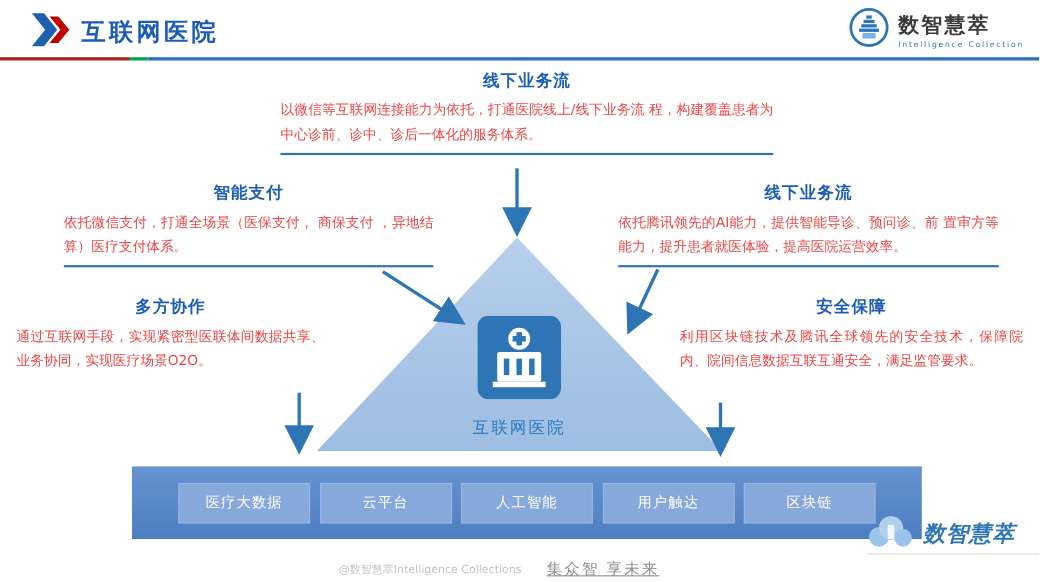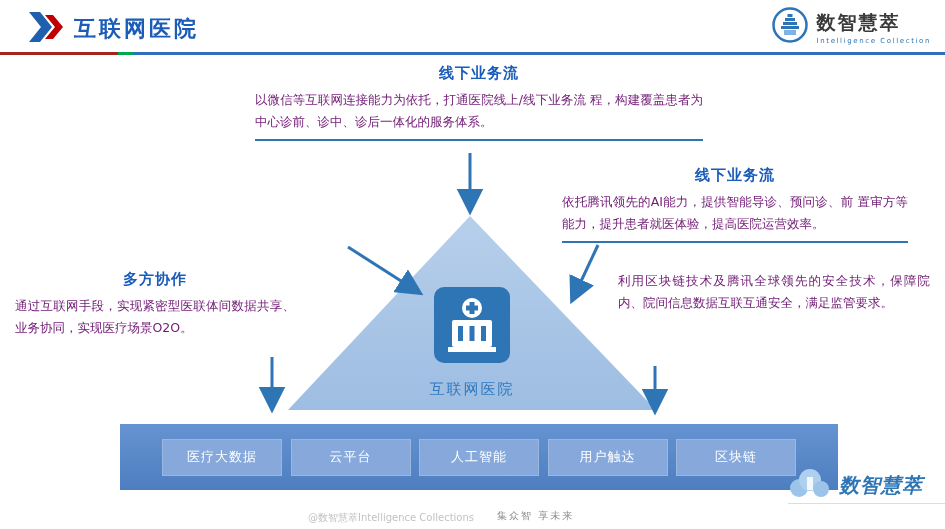--- a/index.html
+++ b/index.html
@@ -24,39 +24,39 @@
   .diagram { position:absolute; left:0; top:0; width:945px; height:529px; pointer-events:none; z-index:1; }
 
   .hospital-icon { position:absolute; left:434px; top:287px; width:76px; height:76px; z-index:2; }
   .pyramid-label { position:absolute; left:407px; top:380px; width:130px; text-align:center;
                    font-size:15px; color:#2f7ac0; letter-spacing:2px; z-index:2; }
 
   
   .section { position:absolute; z-index:2; }
   .section h3 { text-align:center; color:#1a5cb8; font-size:15px; font-weight:bold;
                 margin-bottom:6px; letter-spacing:1px; }
-  .section p  { font-size:12.5px; color:#701a75; line-height:1.75; text-align:justify; }
+  .section p  { font-size:12.5px; color:#ef4444; line-height:1.75; text-align:justify; }
   .section.underlined { border-bottom:2px solid #2e75b6; padding-bottom:6px; }
   .sec-top    { left:255px; top:64px;  width:448px; }
   .sec-pay    { left:58px;  top:166px; width:336px; }
   .sec-ai     { left:562px; top:166px; width:346px; }
   .sec-collab { left:15px;  top:270px; width:280px; }
   .sec-safe   { left:618px; top:270px; width:312px; }
 
   
   .platform { position:absolute; left:120px; top:424px; width:718px; height:66px; z-index:2;
               background:linear-gradient(180deg,#6693d1 0%,#4d7ec0 100%);
               display:flex; align-items:center; justify-content:space-between; padding:0 42px; }
   .pbox { width:120px; height:37px; background:#86a8db; color:#ffffff; font-size:13px;
           letter-spacing:1px; display:flex; align-items:center; justify-content:center;
           box-shadow:inset 0 0 0 1px rgba(255,255,255,0.18); }
 
   
   .credit { position:absolute; left:308px; top:511px; font-size:10px; color:#c2c2c2; }
-  .slogan { position:absolute; left:497px; top:509px; font-size:10px; color:#8c8c8c; letter-spacing:2px; }
+  .slogan { position:absolute; left:497px; top:509px; font-size:14px; color:#8c8c8c; letter-spacing:2px;text-decoration:underline; }
   .watermark { position:absolute; left:785px; top:466px; display:flex; align-items:center; gap:6px; z-index:3; }
   .wm-text { font-size:20px; font-weight:bold; font-style:italic; color:#2e75b6; letter-spacing:1px; }
   .wm-line { position:absolute; left:788px; top:503px; width:157px; height:1px; background:#dddddd; z-index:3; }
 </style>
 </head>
 <body>
 
 <div class="slide">
 
   <div class="logo-mark">
@@ -121,32 +121,37 @@
       <rect x="14" y="60" width="48" height="5" fill="#ffffff"></rect>
     </svg>
   </div>
   <div class="pyramid-label">互联网医院</div>
 
   <div class="section underlined sec-top">
     <h3>线下业务流</h3>
     <p>以微信等互联网连接能力为依托，打通医院线上/线下业务流 程，构建覆盖患者为中心诊前、诊中、诊后一体化的服务体系。</p>
   </div>
 
+  <div class="section underlined sec-pay">
+    <h3>智能支付</h3>
+    <p>依托微信支付，打通全场景（医保支付， 商保支付 ，异地结算）医疗支付体系。</p>
+  </div>
 
   <div class="section underlined sec-ai">
     <h3>线下业务流</h3>
     <p>依托腾讯领先的AI能力，提供智能导诊、预问诊、前 置审方等能力，提升患者就医体验，提高医院运营效率。</p>
   </div>
 
   <div class="section sec-collab">
     <h3>多方协作</h3>
     <p>通过互联网手段，实现紧密型医联体间数据共享、业务协同，实现医疗场景O2O。</p>
   </div>
 
   <div class="section sec-safe">
+    <h3>安全保障</h3>
     <p>利用区块链技术及腾讯全球领先的安全技术，保障院 内、院间信息数据互联互通安全，满足监管要求。</p>
   </div>
 
   <div class="platform">
     <div class="pbox">医疗大数据</div>
     <div class="pbox">云平台</div>
     <div class="pbox">人工智能</div>
     <div class="pbox">用户触达</div>
     <div class="pbox">区块链</div>
   </div>

